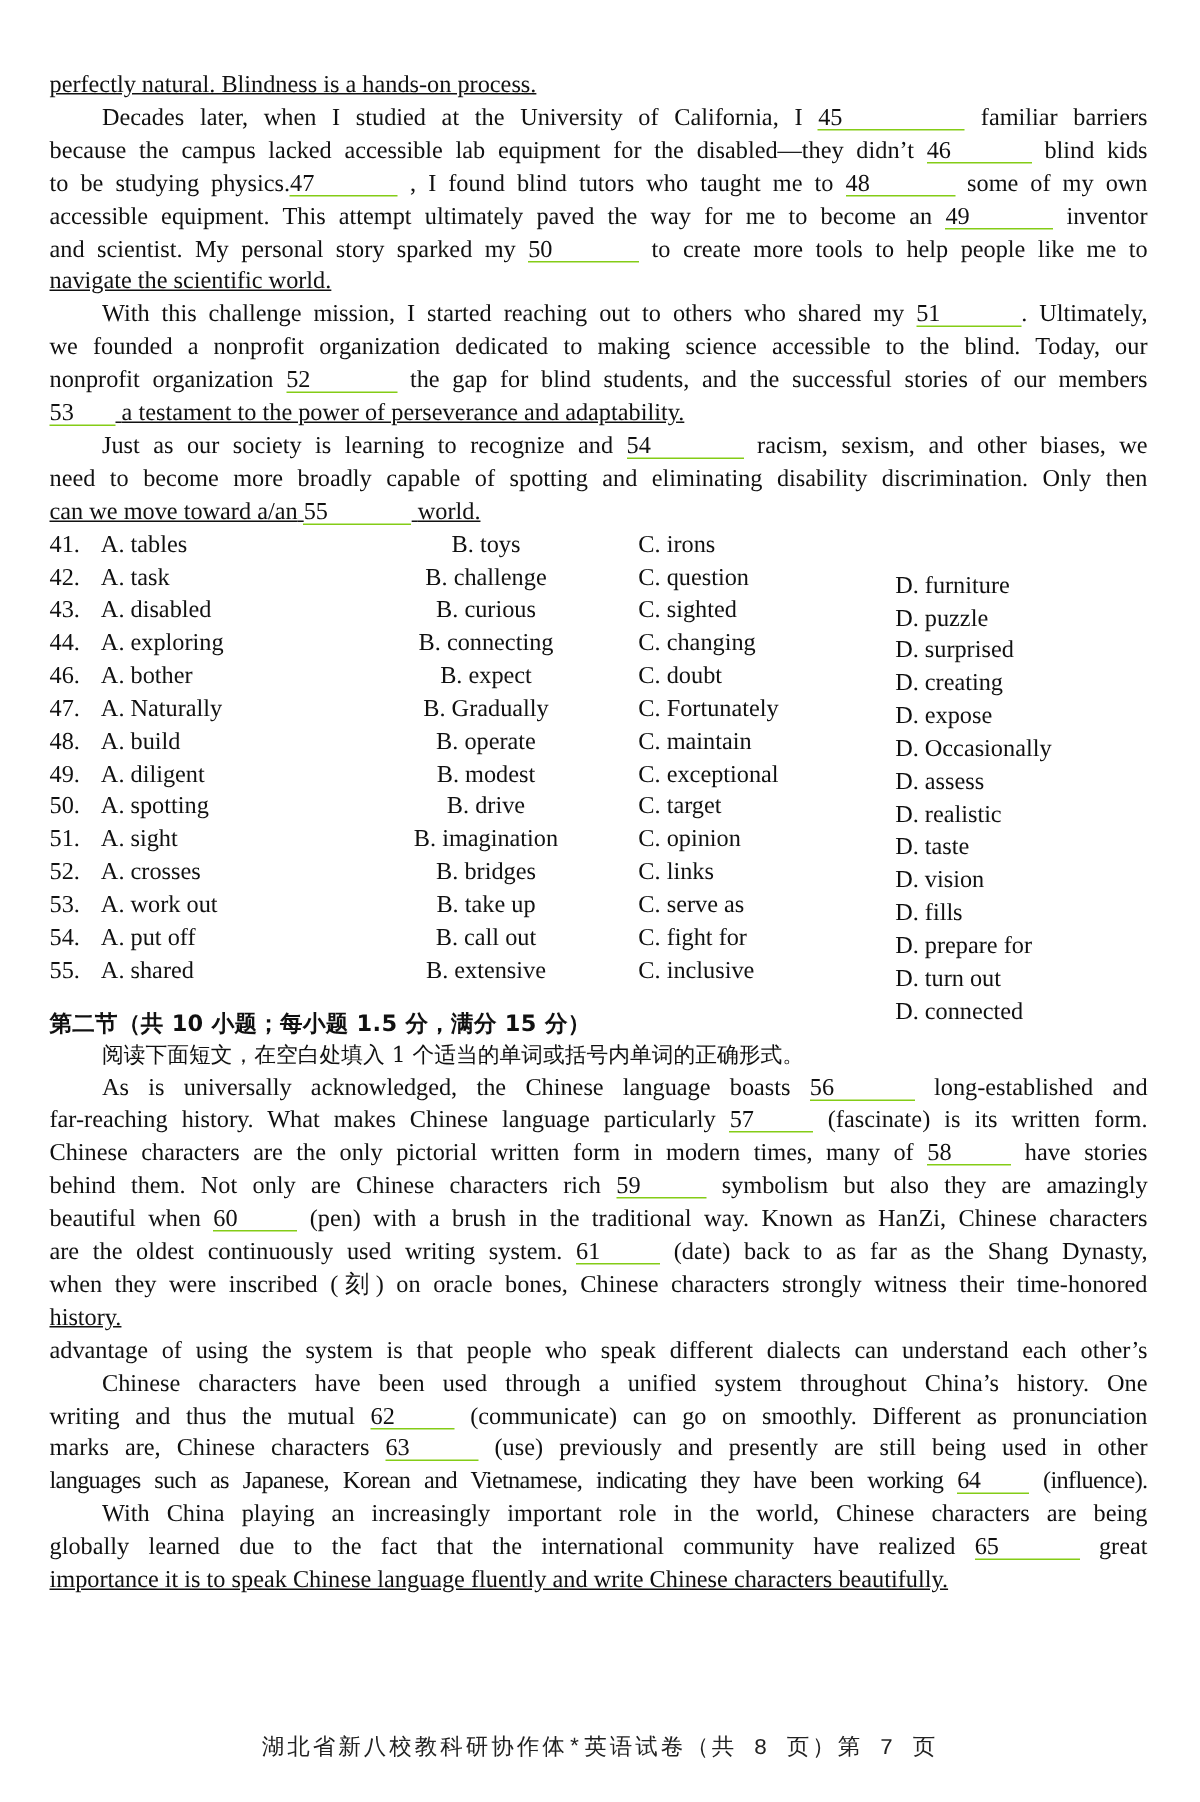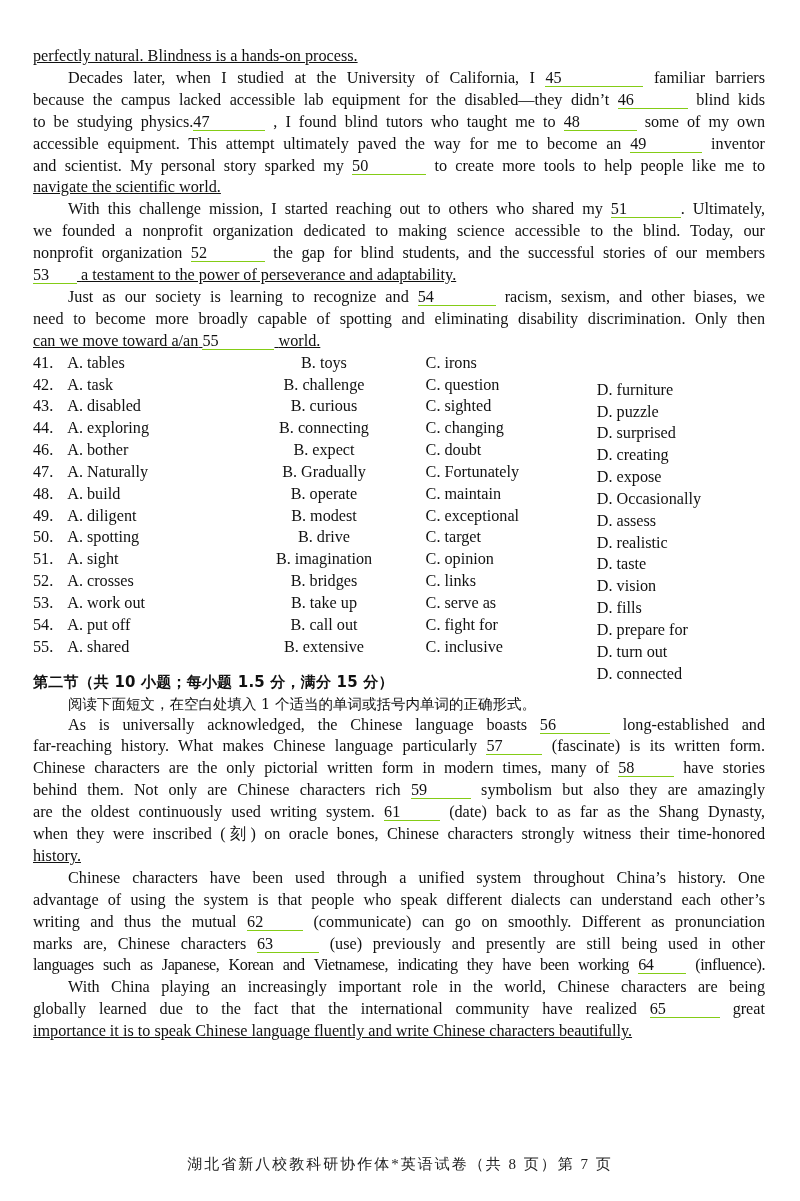--- a/index.html
+++ b/index.html
@@ -26,21 +26,21 @@
   .section-title {
     margin-top: 12px; font-family: "DejaVu Sans", sans-serif; font-weight: bold;
     font-size: 15px; line-height: 22px; letter-spacing: 0.2px;
   }
   .instruction {
     font-family: "DejaVu Serif", serif; font-size: 14.5px; line-height: 22px;
     text-indent: 35px;
   }
   .footer {
     position: absolute; left: 0; top: 1155px; width: 800px; text-align: center;
-    font-family: Liberation Serif, serif; font-size: 15px; letter-spacing: 2px;
+    font-family: Liberation Mono, monospace; font-size: 15px; letter-spacing: 2px;
     color: #222;
   }
 </style>
 </head>
 <body>
 
 <div class="page">
 
   <p class="para">
     <span class="line last">perfectly natural. Blindness is a hands-on process.</span>
@@ -232,38 +232,43 @@
       <span>Chinese characters are the only pictorial written form in modern times, many of</span>
       <span class="blank" style="width:56px">58</span>
       <span>have stories</span>
     </span>
     <span class="line">
       <span>behind them. Not only are Chinese characters rich</span>
       <span class="blank" style="width:60px">59</span>
       <span>symbolism but also they are amazingly</span>
     </span>
     <span class="line">
+      <span>beautiful when</span>
+      <span class="blank" style="width:56px">60</span>
+      <span>(pen) with a brush in the traditional way. Known as HanZi, Chinese characters</span>
+    </span>
+    <span class="line">
       <span>are the oldest continuously used writing system.</span>
       <span class="blank" style="width:56px">61</span>
       <span>(date) back to as far as the Shang Dynasty,</span>
     </span>
     <span class="line">
       <span>when they were inscribed (刻) on oracle bones, Chinese characters strongly witness their time-honored</span>
     </span>
     <span class="line last">
       <span>history.</span>
     </span>
   </p>
 
   <p class="para">
+    <span class="line">
+      <span>advantage of using the system is that people who speak different dialects can understand each other’s</span>
+    </span>
     <span class="line" style="padding-left:35px">
       <span>Chinese characters have been used through a unified system throughout China’s history. One</span>
-    </span>
-    <span class="line">
-      <span>advantage of using the system is that people who speak different dialects can understand each other’s</span>
     </span>
     <span class="line">
       <span>writing and thus the mutual</span>
       <span class="blank" style="width:56px">62</span>
       <span>(communicate) can go on smoothly. Different as pronunciation</span>
     </span>
     <span class="line">
       <span>marks are, Chinese characters</span>
       <span class="blank" style="width:62px">63</span>
       <span>(use) previously and presently are still being used in other</span>

